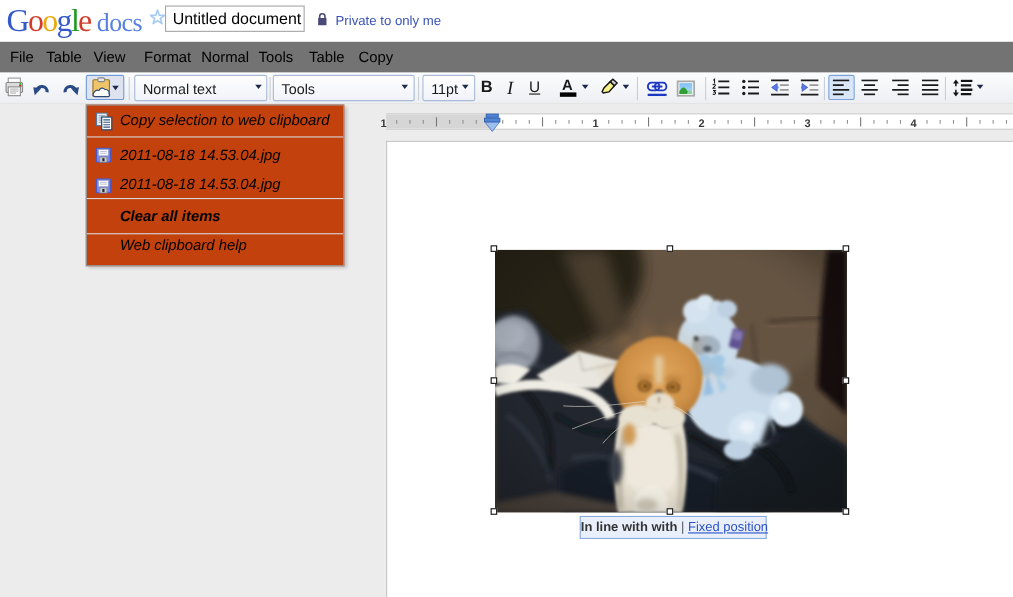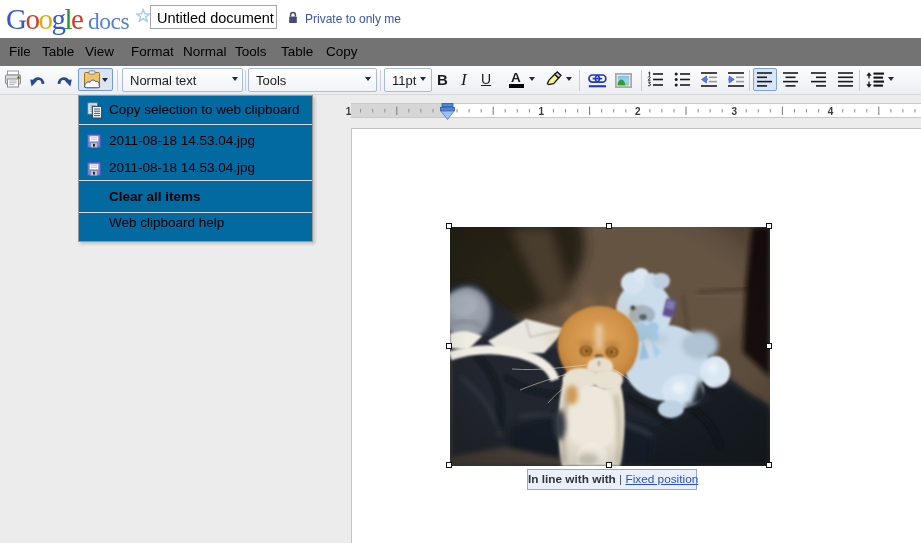--- a/index.html
+++ b/index.html
@@ -39,22 +39,22 @@
 
 #docarea { position:absolute; left:0; top:95px; width:921px; height:448px; background:#ececec; }
 #page { position:absolute; left:351px; top:33px; width:570px; height:415px;
   background:#fff; border-left:1px solid #c3c3c3; border-top:1px solid #c3c3c3; }
 #ruler { position:absolute; left:351px; top:8px; width:570px; height:15px;
   background:#fff; border-top:1px solid #c9c9c9; border-bottom:1px solid #c9c9c9; }
 #rulermargin { position:absolute; left:0; top:0; width:94px; height:13px; background:#d6d6d6; }
 
 
 #menu { position:absolute; left:78px; top:95px; width:235px; height:147px;
-  background:#0369a1; border:1px solid #979797; box-shadow:2px 2px 3px rgba(0,0,0,0.18);
-  font-size:13.5px; color:#000; }
+  background:#c2410c; border:1px solid #979797; box-shadow:2px 2px 3px rgba(0,0,0,0.18);
+  font-size:13.5px; color:#000;font-style:italic; }
 #menu .row { position:absolute; left:0; width:233px; }
 #menu .mtext { position:absolute; left:30px; }
 #menu .sep { position:absolute; left:0; width:233px; height:1px; background:#d8d8d8; }
 
 
 .handle { position:absolute; width:6px; height:6px; background:#fff; border:1.2px solid #111; }
 
 
 #caption { position:absolute; left:527px; top:469px; width:170px; height:21px;
   background:#e9f0fb; border:1px solid #8cabdd; font-size:11.8px;

